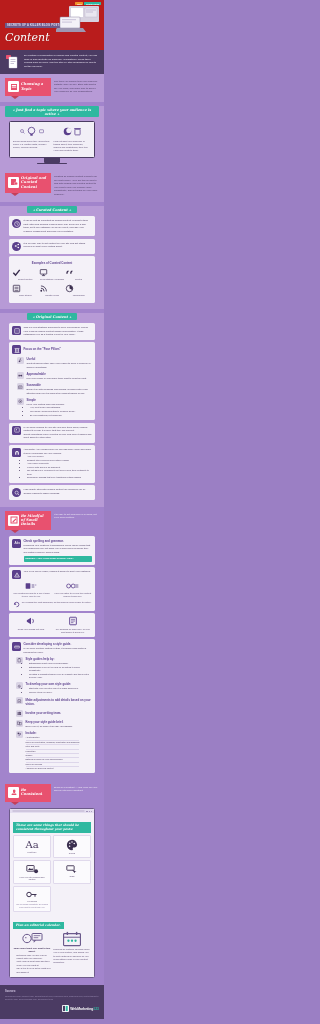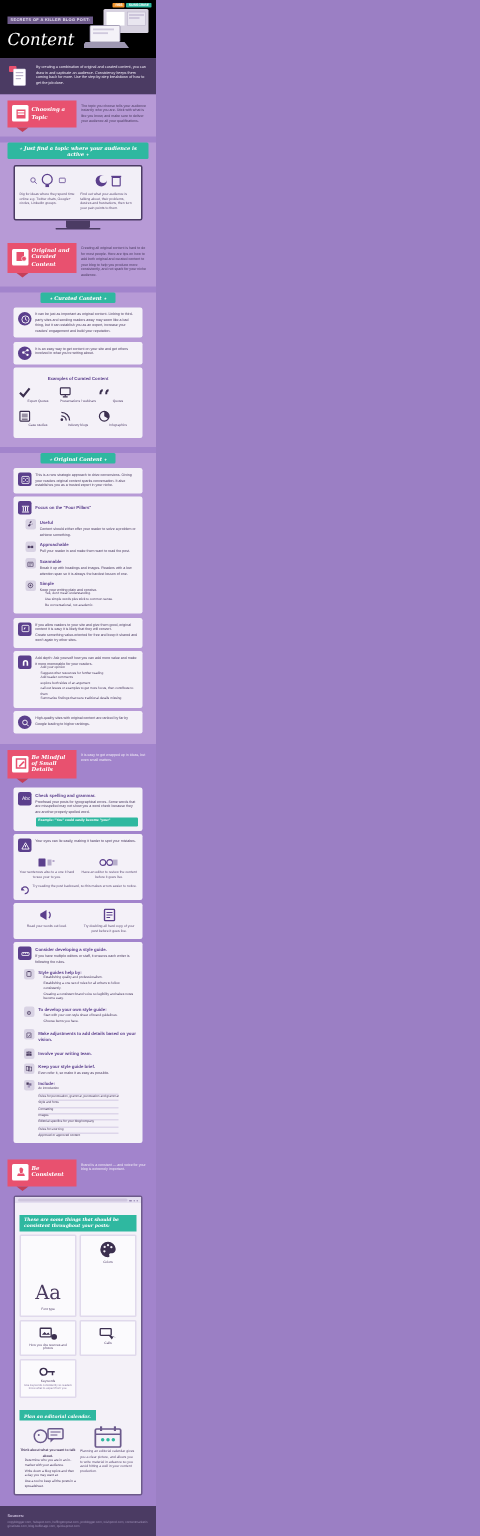--- a/index.html
+++ b/index.html
@@ -12,22 +12,22 @@
 
   .page {
     width: 104px;
     background: #a284cc;
     position: relative;
     overflow: hidden;
   }
 
   
   .hdr {
-    background: #000000;
-    padding: 1px 5px 7px 5px;
+    background: #b91c1c;
+    padding: 12px 5px 7px 5px;
     position: relative;
     overflow: hidden;
     min-height: 34px;
   }
   .hdr-kicker {
     font-size: 2.6px;
     letter-spacing: .25px;
     color: #e8e2f2;
     background: #6d5a8a;
     display: inline-block;
@@ -270,21 +270,21 @@
 
   .grid2 { display: flex; flex-wrap: wrap; gap: 2px; }
   .grid2 .tile {
     width: calc(50% - 1px);
     background: #fbfafd;
     border: .5px solid #e0d9ec;
     border-radius: 1px;
     padding: 3px 2px;
     text-align: center;
   }
-  .tile-big { font-family: "DejaVu Serif", serif; font-size: 13px; color: #4a3b60; margin-top: 28px; }
+  .tile-big { font-family: "DejaVu Serif", serif; font-size: 10px; color: #4a3b60; }
   .tile-cap { font-size: 2.2px; color: #5a4a72; margin-top: 1.2px; }
   .tile-sub { font-size: 1.9px; color: #8a7ba3; line-height: 1.4; margin-top: .5px; }
 
   
   .cal-two { display: flex; gap: 2.5px; }
   .cal-two .c { flex: 1 1 50%; text-align: center; }
 
   
   .footer {
     background: #4b3b63;

